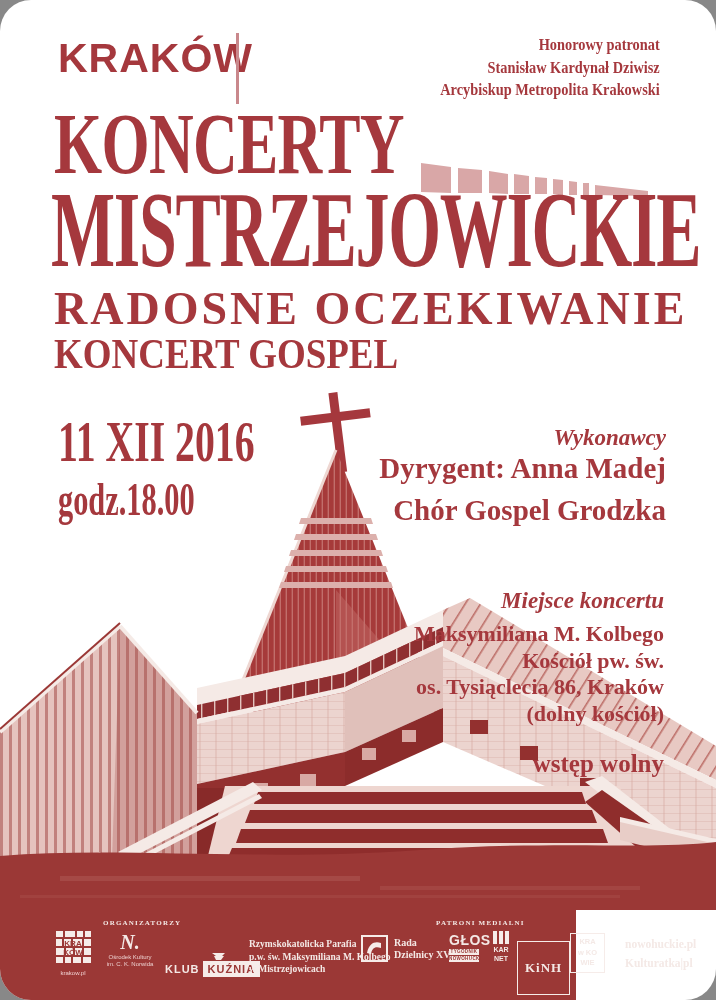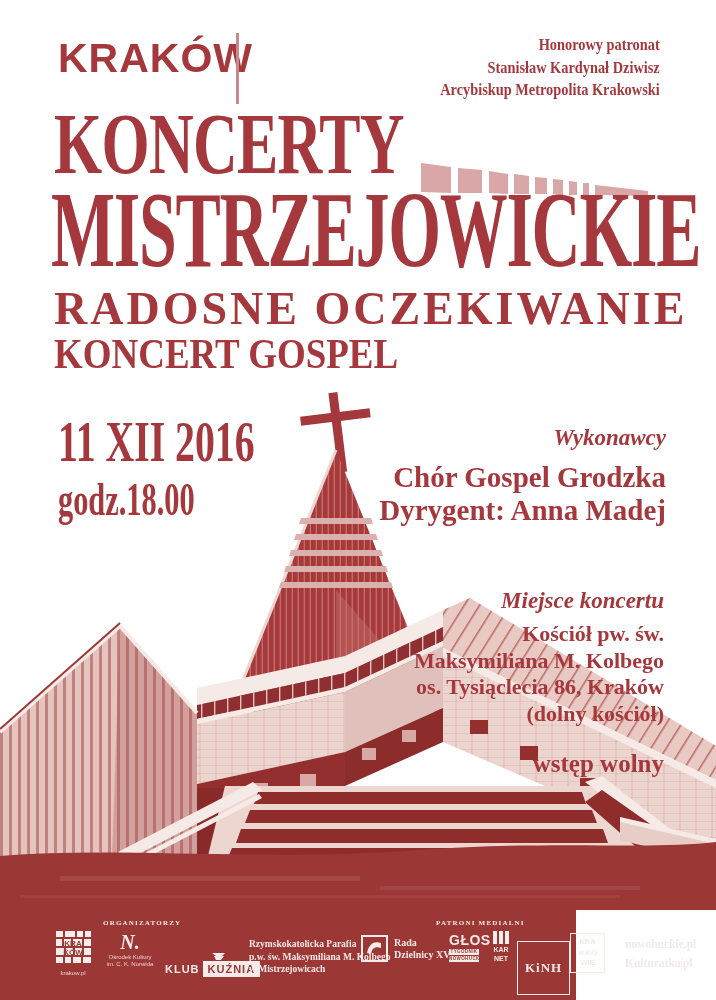--- a/index.html
+++ b/index.html
@@ -6,21 +6,21 @@
     --accent:#a5383d;
     --accent-dark:#9b3836;
     --accent-light:#d9a7a7;
     --bar:#c9888c;
     --paper:#ffffff;
     --foot-ink:#f4e9e6;
   }
   html,body{margin:0;padding:0;background:#888;}
   .poster{
     position:relative;width:716px;height:1000px;background:var(--paper);
-    overflow:hidden;font-family:"Liberation Serif",serif;margin:0 auto;
+    overflow:hidden;font-family:"Liberation Serif",serif;margin:0 auto;border-radius:31px;
   }
   .abs{position:absolute;}
   .red{color:var(--accent);}
   .sans{font-family:"Liberation Sans",sans-serif;}
   .serif{font-family:"Liberation Serif",serif;}
   .b{font-weight:bold;}
   .i{font-style:italic;}
   .condL{transform-origin:left top;display:block;white-space:nowrap;line-height:1;}
   .condR{transform-origin:right top;display:block;white-space:nowrap;line-height:1;}
 
@@ -209,28 +209,28 @@
     <g>
       <path d="M0,466 C120,456 260,472 420,460 C560,450 650,460 716,452 L716,520 L0,520 Z" fill="#9b3836"></path>
       <rect x="60" y="486" width="300" height="5" fill="#b05a55" opacity="0.5"></rect>
       <rect x="380" y="496" width="260" height="4" fill="#b05a55" opacity="0.4"></rect>
       <rect x="20" y="505" width="600" height="3" fill="#b05a55" opacity="0.3"></rect>
     </g>
   </svg>
 
   <div class="abs performers red serif">
     <div class="label b i">Wykonawcy</div>
+    <div class="line b">Dyrygent: Anna Madej</div>
     <div class="line first b">Chór Gospel Grodzka</div>
-    <div class="line b">Dyrygent: Anna Madej</div>
   </div>
 
   <div class="abs venue red serif">
     <div class="label b i">Miejsce koncertu</div>
+    <div class="vline b">Maksymiliana M. Kolbego</div>
     <div class="vline b">Kościół pw. św.</div>
-    <div class="vline b">Maksymiliana M. Kolbego</div>
     <div class="vline b">os. Tysiąclecia 86, Kraków</div>
     <div class="vline b">(dolny kościół)</div>
   </div>
 
   <div class="abs admission red serif b">wstęp wolny</div>
 
   <div class="abs footer">
 
     <div class="lab serif" style="left:103px;top:14px;">ORGANIZATORZY</div>
     <div class="lab serif" style="left:436px;top:14px;">PATRONI MEDIALNI</div>

